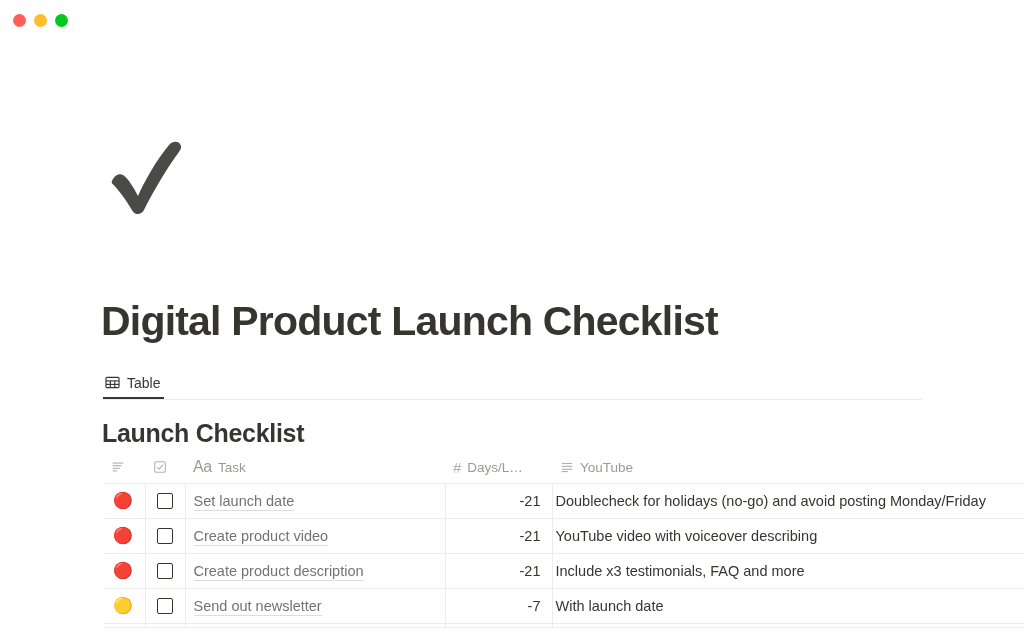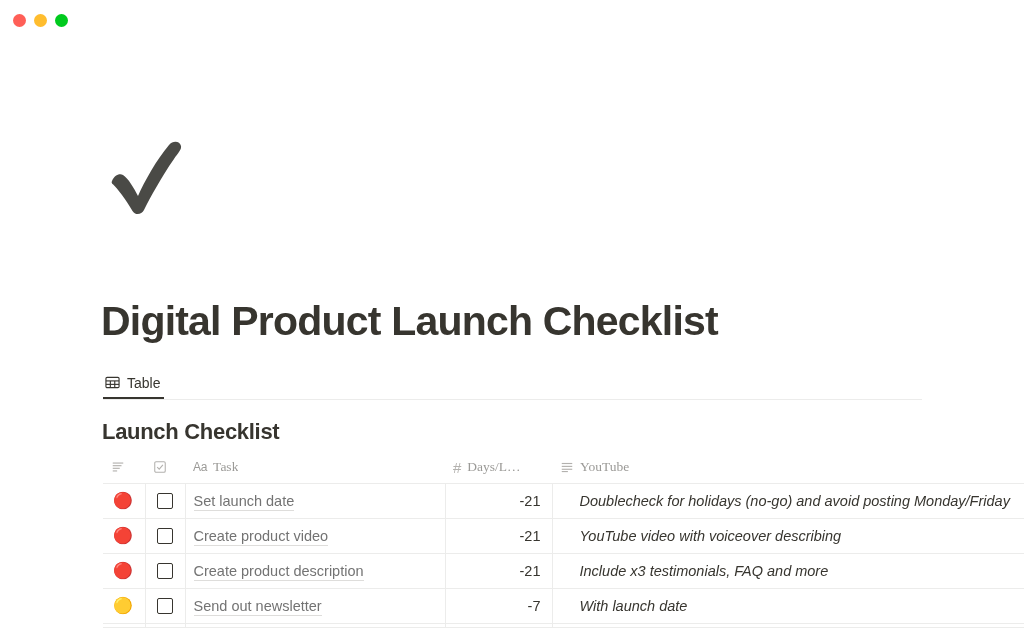--- a/index.html
+++ b/index.html
@@ -84,21 +84,21 @@
     cursor: pointer;
   }
   .view-tab .tab-icon { display: flex; align-items: center; }
   .view-tab .tab-icon svg { display: block; }
 
   
   .db-title {
     position: absolute;
     left: 102px;
     top: 379px;
-    font-size: 22px;
+    font-size: 25px;
     font-weight: bold;
     color: #37352f;
     letter-spacing: -0.3px;
   }
 
   
   .table-wrap {
     position: absolute;
     left: 103px;
     top: 412px;
@@ -122,43 +122,43 @@
     color: #9b9a97;
     text-align: left;
     vertical-align: middle;
     border-bottom: 1px solid #ececeb;
     white-space: nowrap;
   }
   .tbl thead th.th-days { text-align: left; }
   .th-inner { display: flex; align-items: center; gap: 6px; }
   .th-inner .hicon { display: flex; align-items: center; flex: 0 0 auto; }
   .th-inner .hicon svg { display: block; }
-  .th-inner .htext { overflow: hidden; font-family: Liberation Serif, serif; }
+  .th-inner .htext { overflow: hidden; }
   .th-aa {
-    font-size: 12px;
+    font-size: 16px;
     color: #9b9a97;
     flex: 0 0 auto;
     letter-spacing: -0.3px;
   }
   .th-hash { font-size: 15px; color: #b3b1ae; flex: 0 0 auto; }
 
   
   .tbl tbody td {
     height: 35px;
     padding: 0 8px;
     font-size: 14.5px;
     color: #37352f;
     vertical-align: middle;
     border-bottom: 1px solid #ececeb;
   }
   .tbl tbody tr td.cell-select  { border-right: 1px solid #ececeb; text-align: center; padding: 0; }
   .tbl tbody tr td.cell-check   { border-right: 1px solid #ececeb; text-align: center; padding: 0; }
   .tbl tbody tr td.cell-task    { border-right: 1px solid #ececeb; }
   .tbl tbody tr td.cell-days    { border-right: 1px solid #ececeb; text-align: right; padding-right: 11px; }
-  .tbl tbody tr td.cell-comment { white-space: nowrap; overflow: hidden; padding-left: 27px; font-style: italic; }
+  .tbl tbody tr td.cell-comment { white-space: nowrap; overflow: hidden; padding-left: 3px; }
 
   .status-dot { font-size: 16px; line-height: 1; display: inline-block; }
 
   .checkbox {
     width: 16px; height: 16px;
     border: 1.6px solid #37352f;
     border-radius: 2px;
     display: inline-block;
     vertical-align: middle;
     background: #fff;

